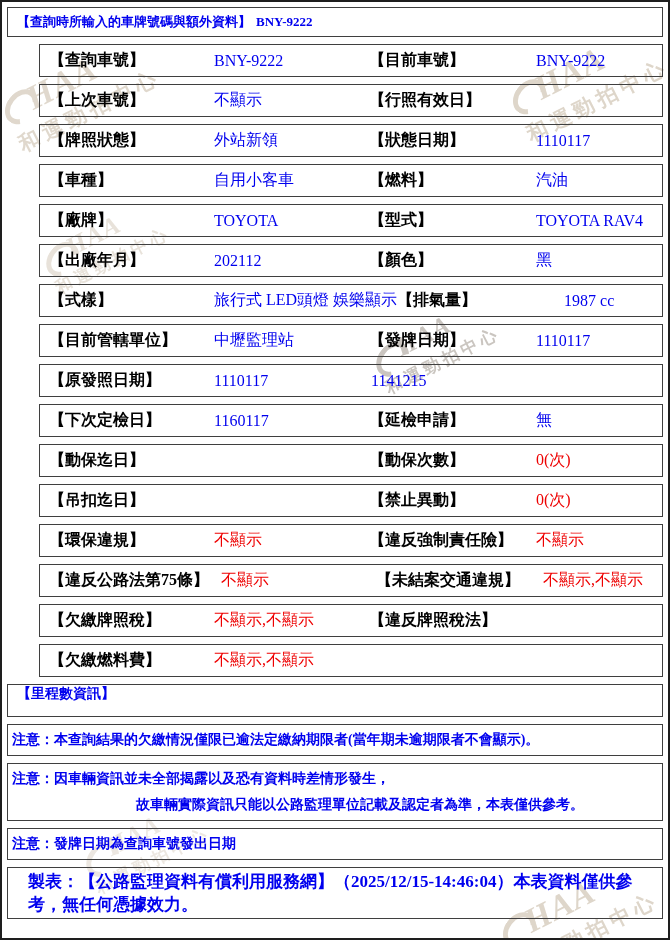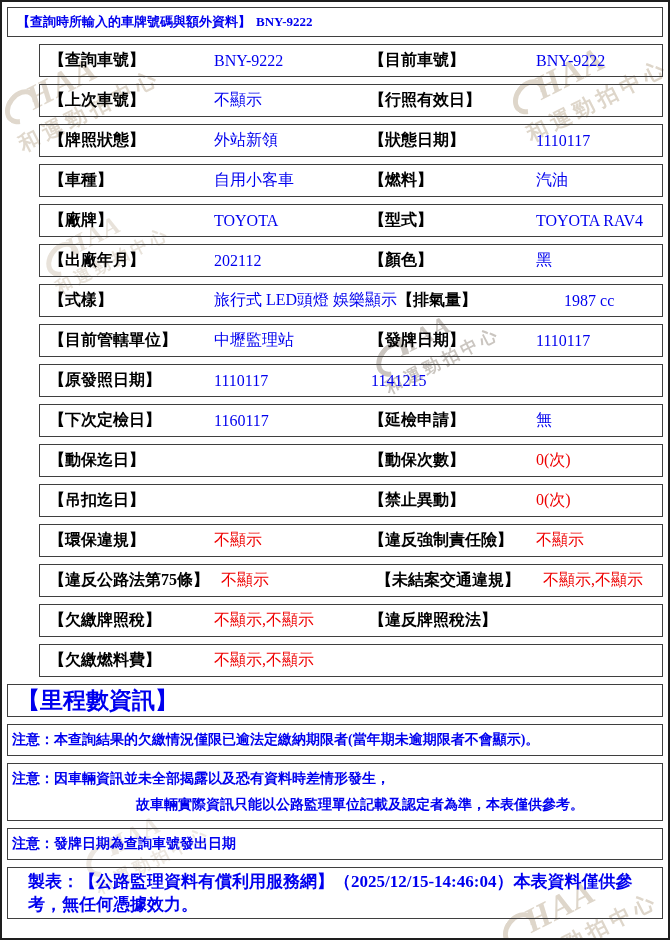--- a/index.html
+++ b/index.html
@@ -89,21 +89,21 @@
     font-weight:bold;font-size:13px;color:var(--blue);
     white-space:nowrap;
   }
   .title-row .plate{margin-left:5px;}
   .section-row{
     border:1px solid var(--border);
     margin-bottom:7px;
     min-height:31px;
     display:flex;align-items:flex-start;
     padding-left:9px;
-    font-weight:bold;font-size:23px;color:var(--blue);
+    font-weight:bold;font-size:14px;color:var(--blue);
   }
   .notebox{
     border:1px solid var(--border);
     margin-bottom:7px;
     padding:2px 4px;
     font-weight:bold;
     font-size:14px;
     line-height:26px;
     color:var(--blue);
   }

